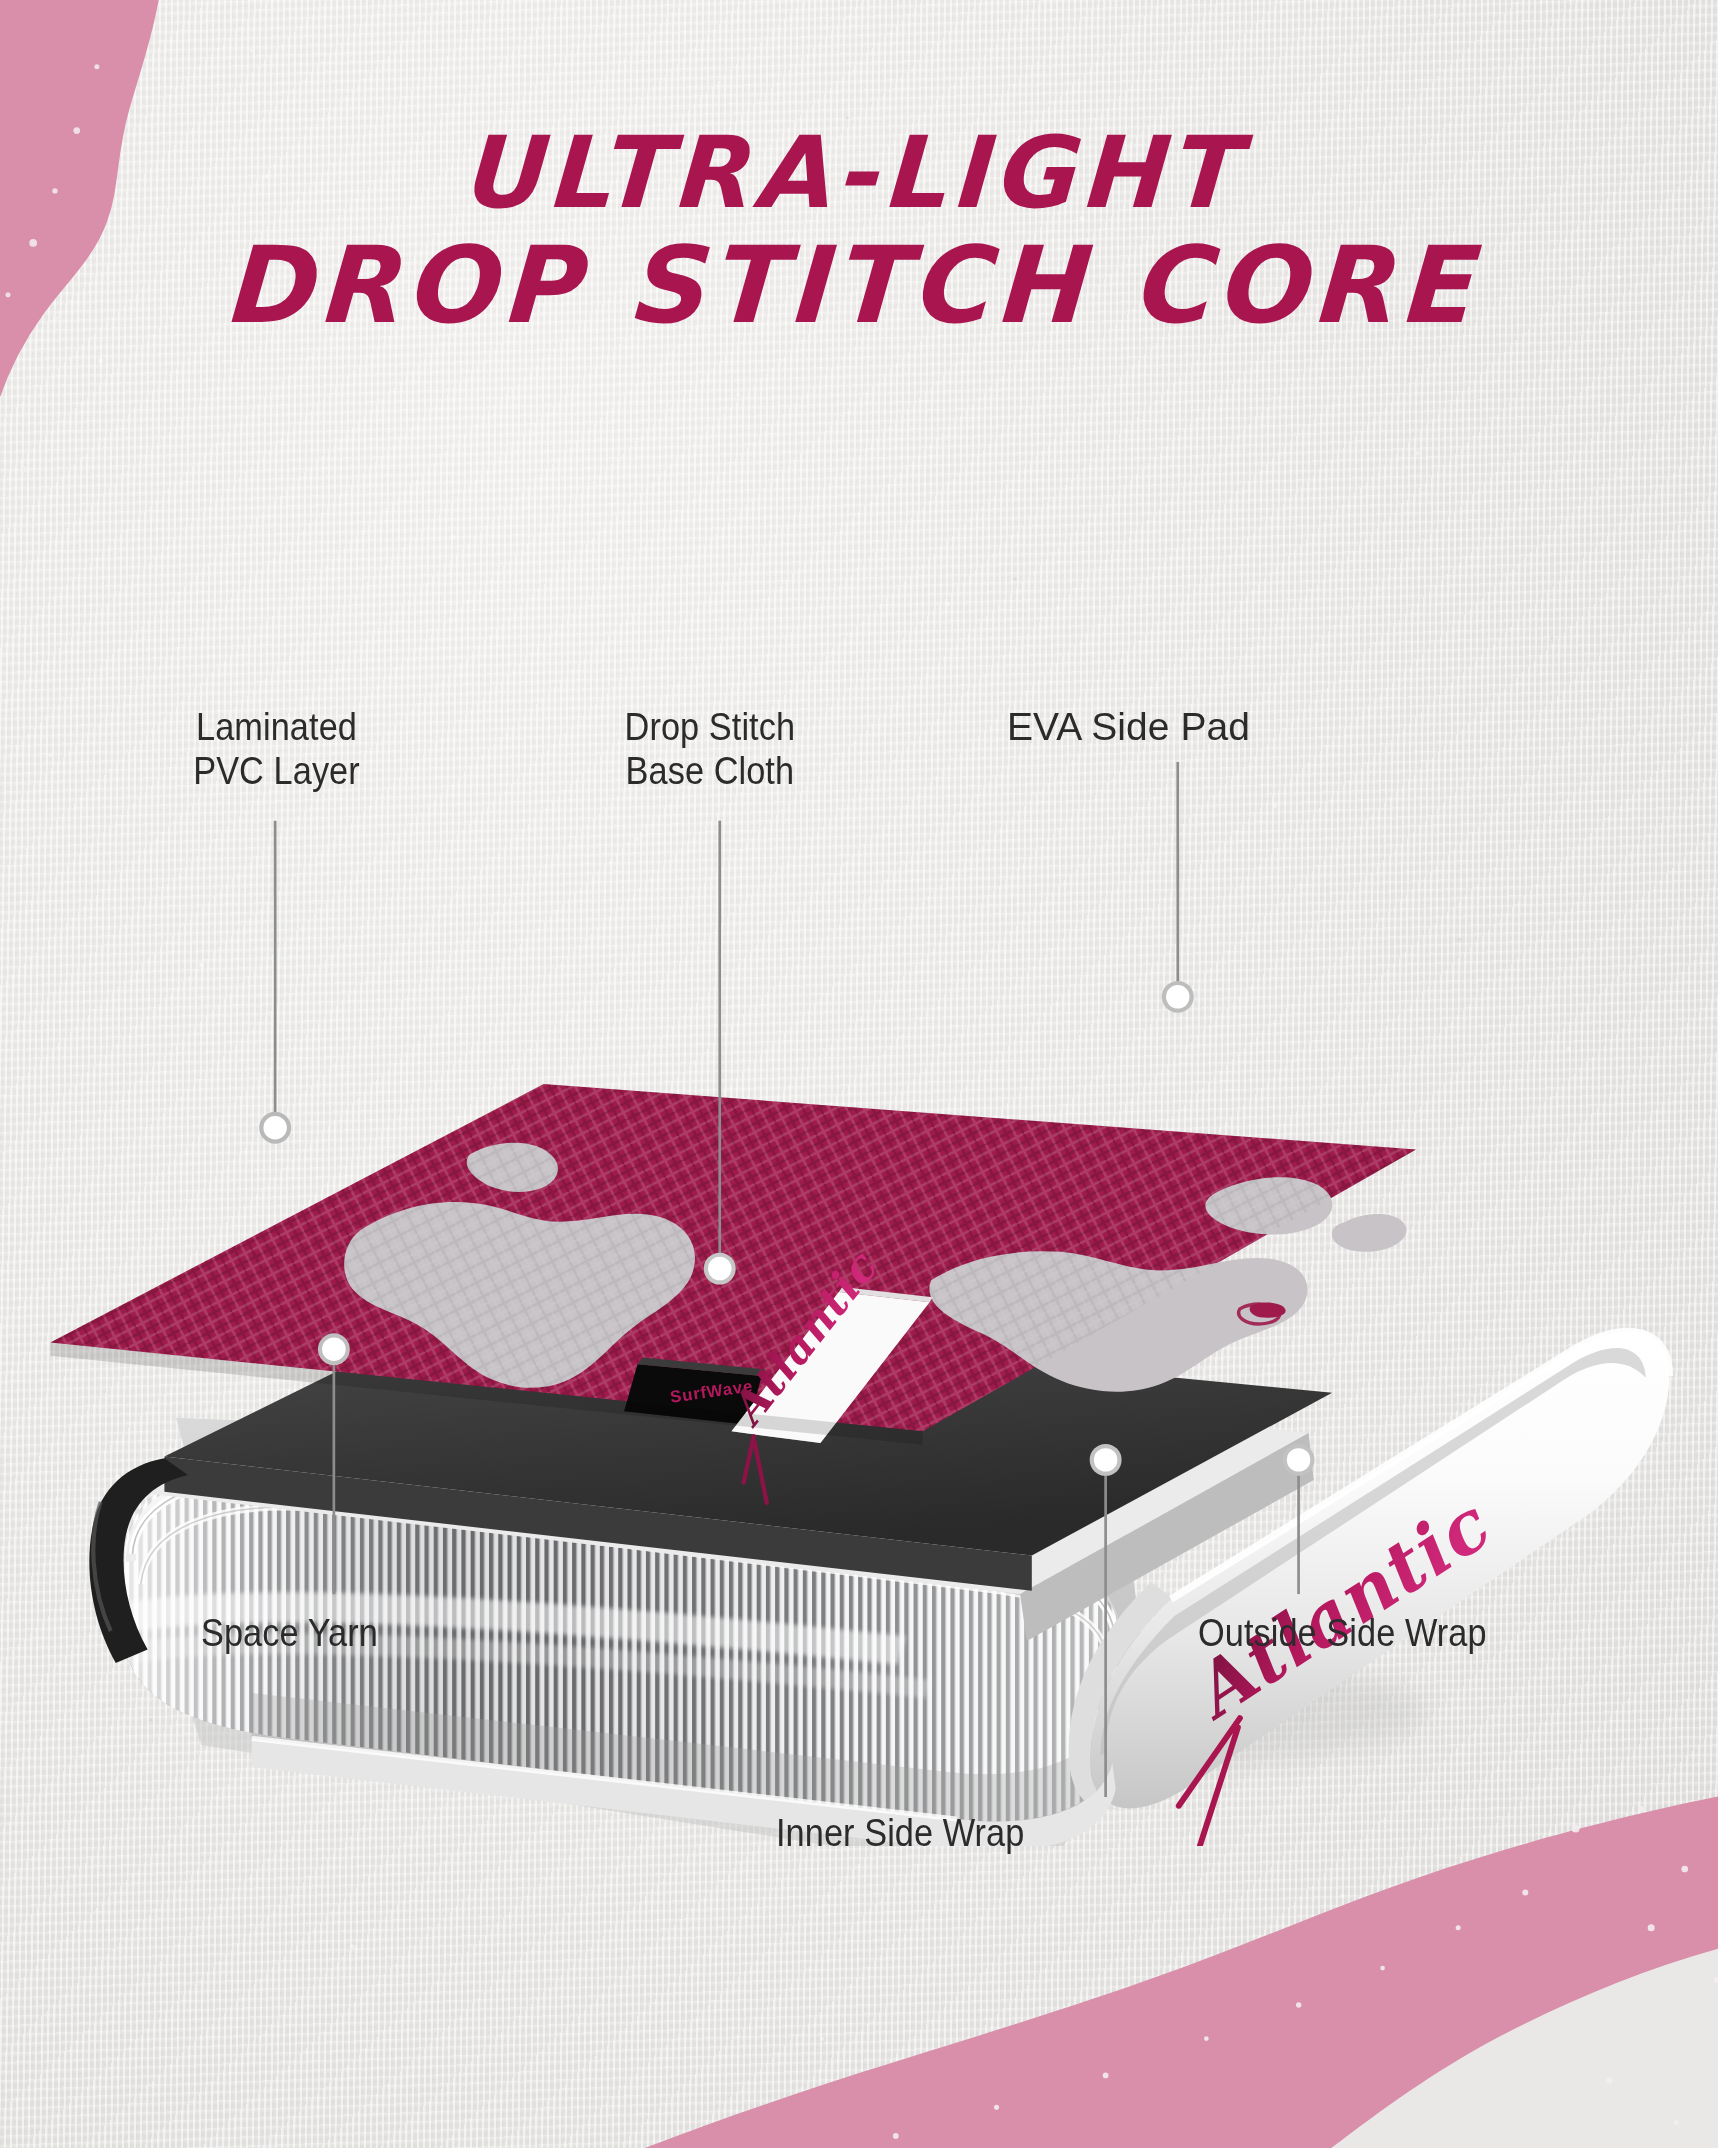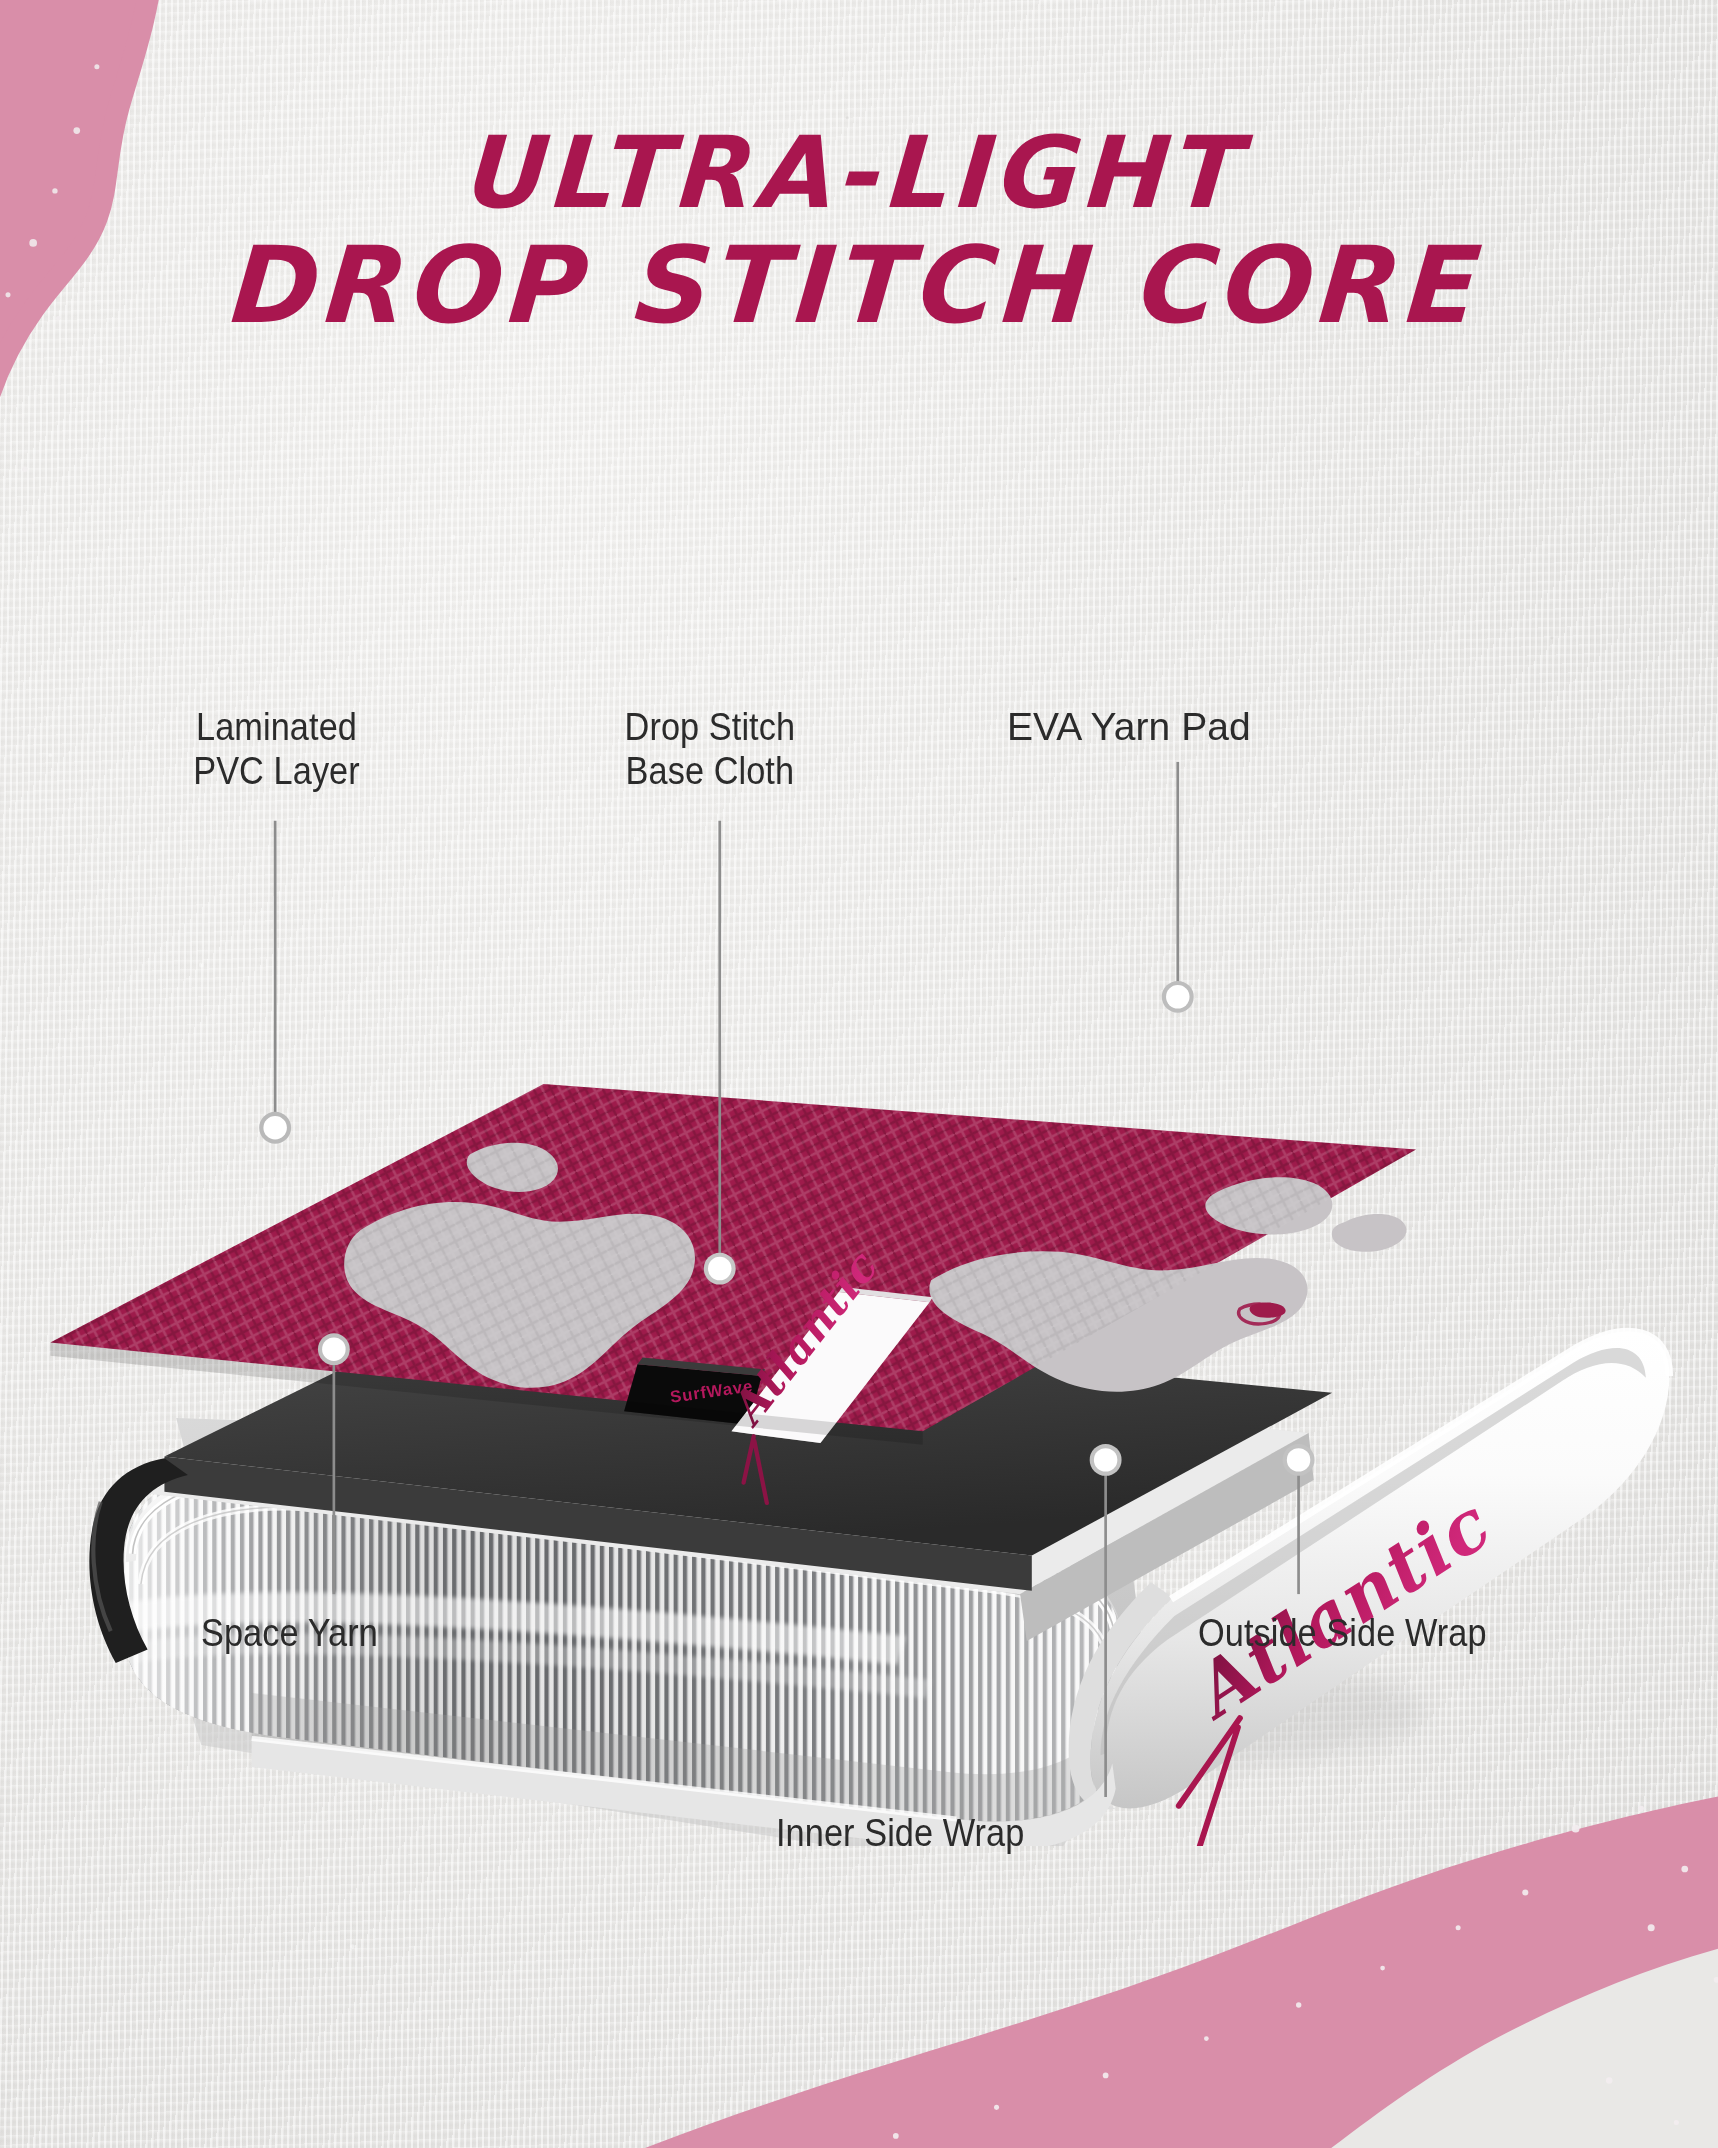--- a/index.html
+++ b/index.html
@@ -452,20 +452,20 @@
     </g>
   </g>
 </svg>
 
 <div class="callout-label cond" id="label-laminated-pvc" style="width:319px;left:117px;">Laminated
 PVC Layer</div>
 
 <div class="callout-label cond" id="label-drop-stitch" style="width:336px;left:562px;">Drop Stitch
 Base Cloth</div>
 
-<div class="callout-label" id="label-eva-deck">EVA Yarn Pad</div>
+<div class="callout-label" id="label-eva-deck">EVA Side Pad</div>
 
 <div class="callout-label cond" id="label-space-yarn">Space Yarn</div>
 
 <div class="callout-label cond" id="label-outside-wrap">Outside Side Wrap</div>
 
 <div class="callout-label cond" id="label-inner-wrap">Inner Side Wrap</div>
 
 
 </body></html>

